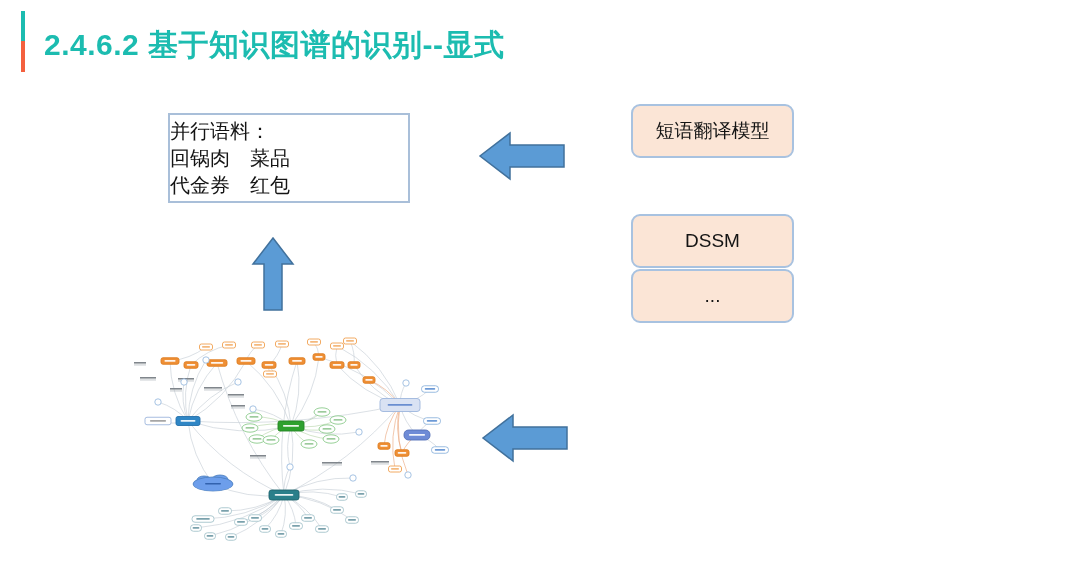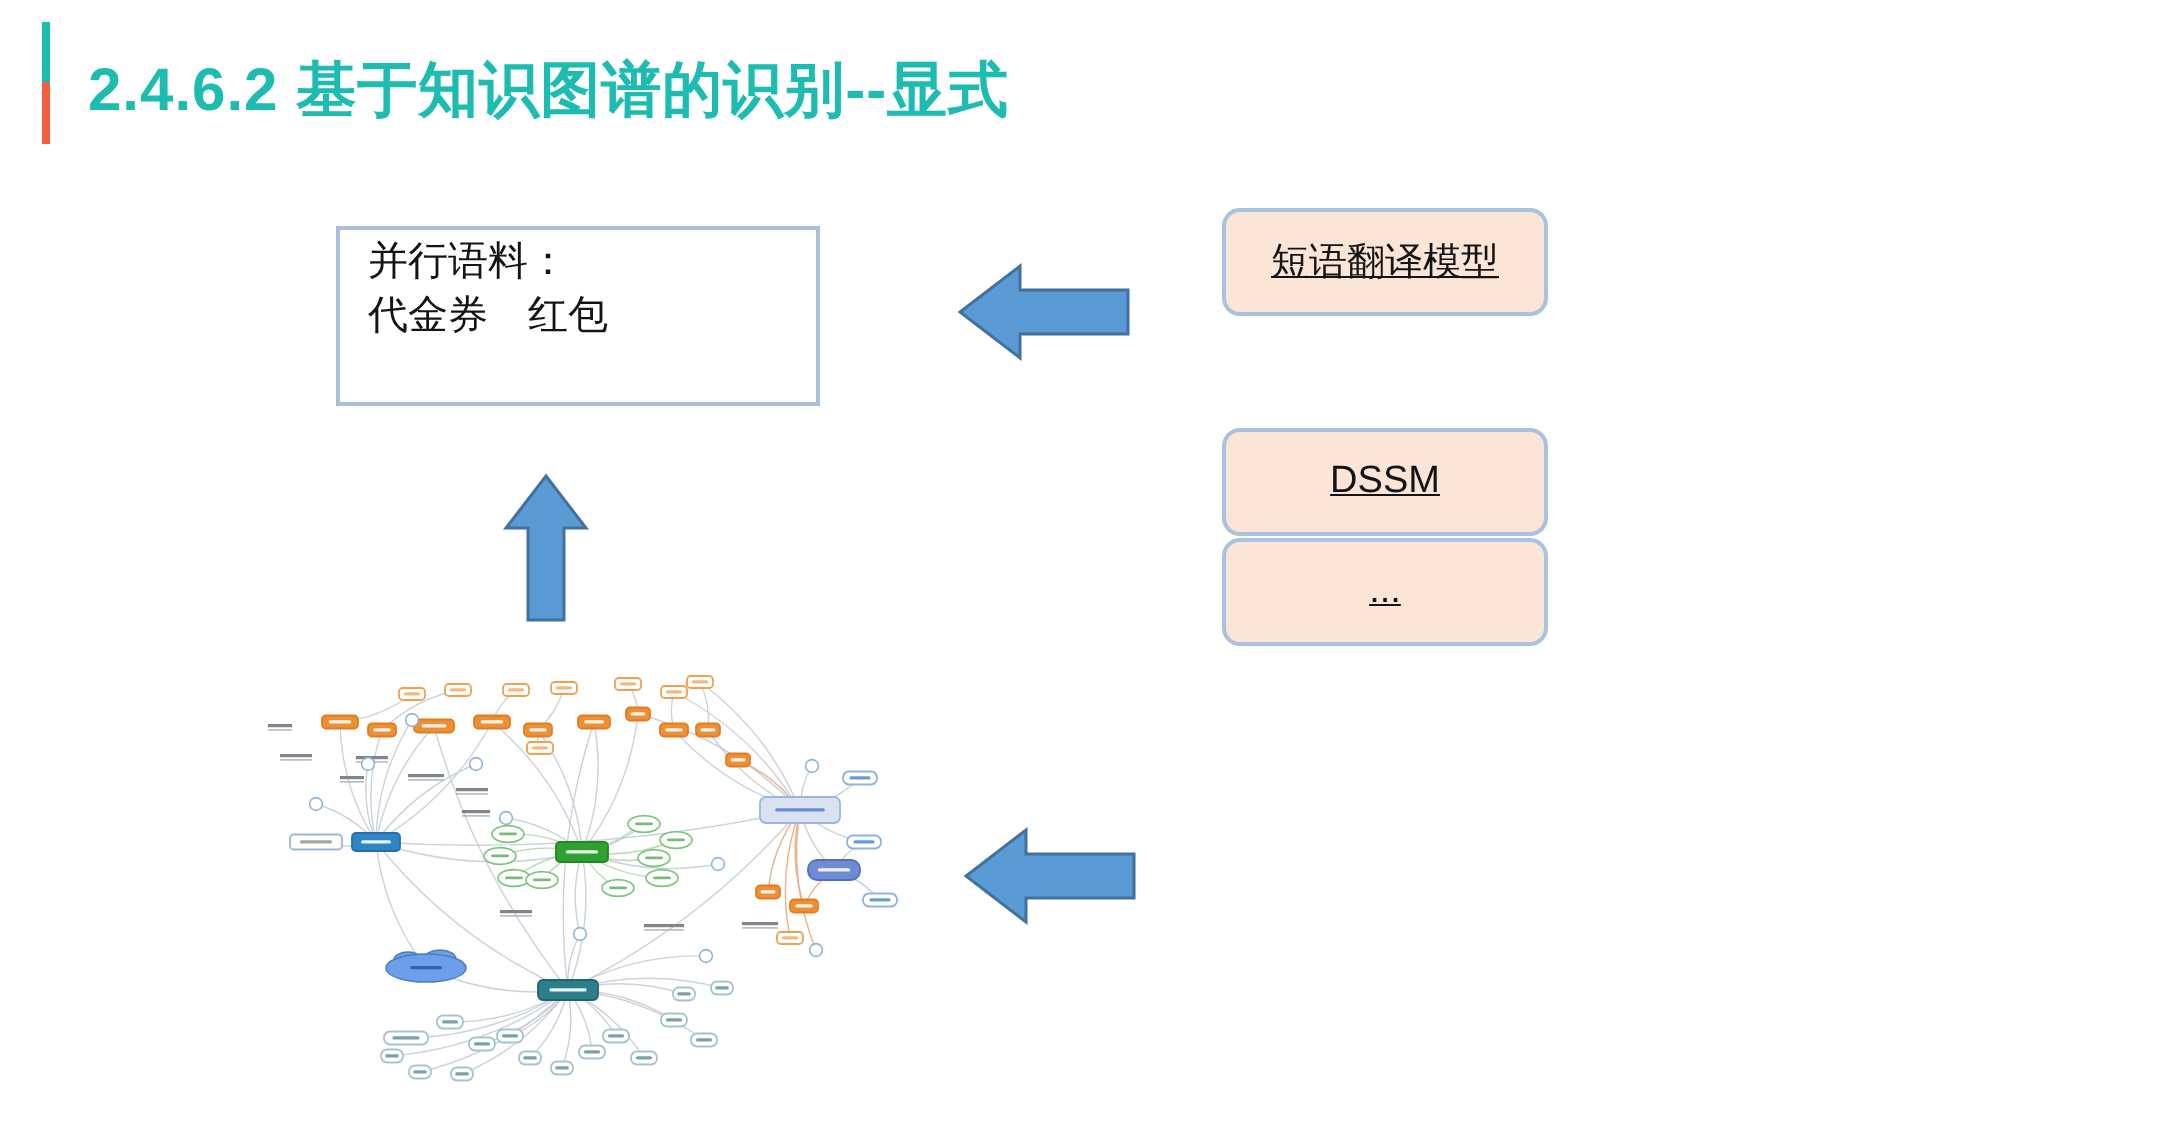--- a/index.html
+++ b/index.html
@@ -4,49 +4,50 @@
 <style>
   html,body{margin:0;padding:0;background:#fff;}
   .slide{position:relative;width:956px;height:566px;background:#ffffff;overflow:hidden;
          font-family:"Liberation Sans","DejaVu Sans",sans-serif;}
   .accent-bar{position:absolute;left:21px;top:11px;width:4px;height:61px;}
   .accent-bar .bar-top{width:4px;height:30px;background:var(--bar-top,#1CBCB0);}
   .accent-bar .bar-bottom{width:4px;height:31px;background:var(--bar-bottom,#F4603E);}
   .title{position:absolute;left:44px;top:25px;margin:0;font-size:30px;font-weight:700;
          color:var(--title-color,#1CBCB0);letter-spacing:.5px;white-space:nowrap;}
   .corpus-box{position:absolute;left:168px;top:113px;width:242px;height:90px;box-sizing:border-box;
-         border:2px solid var(--corpus-border,#A9BFD9);padding:3px 0 0 14px;
+         border:2px solid var(--corpus-border,#A9BFD9);padding:3px 0 0 0;
          font-size:20px;line-height:27px;color:var(--ink,#141414);background:#fff;}
   .arrow{position:absolute;}
   #arrow-top{left:478px;top:131px;}
   #arrow-up{left:251px;top:236px;}
   #arrow-bottom{left:481px;top:413px;}
-  .model-box{position:absolute;left:611px;width:163px;height:54px;box-sizing:border-box;
+  .model-box{position:absolute;left:631px;width:163px;height:54px;box-sizing:border-box;
          background:var(--box-fill,#FBE5D6);border:2px solid var(--box-border,#A8C2E0);
          border-radius:9px;display:flex;align-items:center;justify-content:center;
-         font-size:19px;color:var(--ink,#141414);text-decoration:underline;}
+         font-size:19px;color:var(--ink,#141414);}
   .dict-box{position:absolute;left:620px;top:409px;width:170px;height:59px;box-sizing:border-box;
          background:var(--box-fill,#FBE5D6);border:2px solid var(--box-border,#A8C2E0);
          border-radius:11px;display:flex;flex-direction:column;align-items:center;justify-content:center;
          font-size:19px;line-height:25px;color:var(--ink,#141414);}
   #kg{position:absolute;left:118px;top:332px;}
 </style>
 </head>
 <body>
 
 <div class="slide">
 
   <div class="accent-bar">
     <div class="bar-top"></div>
     <div class="bar-bottom"></div>
   </div>
   <h1 class="title">2.4.6.2 基于知识图谱的识别--显式</h1>
 
   <div class="corpus-box">
     <div>并行语料：</div>
+    <div>回锅肉　菜品</div>
     <div>代金券　红包</div>
   </div>
 
   <svg class="arrow" id="arrow-top" width="88" height="50" viewBox="0 0 88 50">
     <polygon points="86,14 32,14 32,2 2,25 32,48 32,36 86,36" stroke-width="1.5" fill="#5B9BD5" stroke="#41719C"></polygon>
   </svg>
 
   <div class="model-box" style="top:104px">
     <span>短语翻译模型</span>
   </div>

